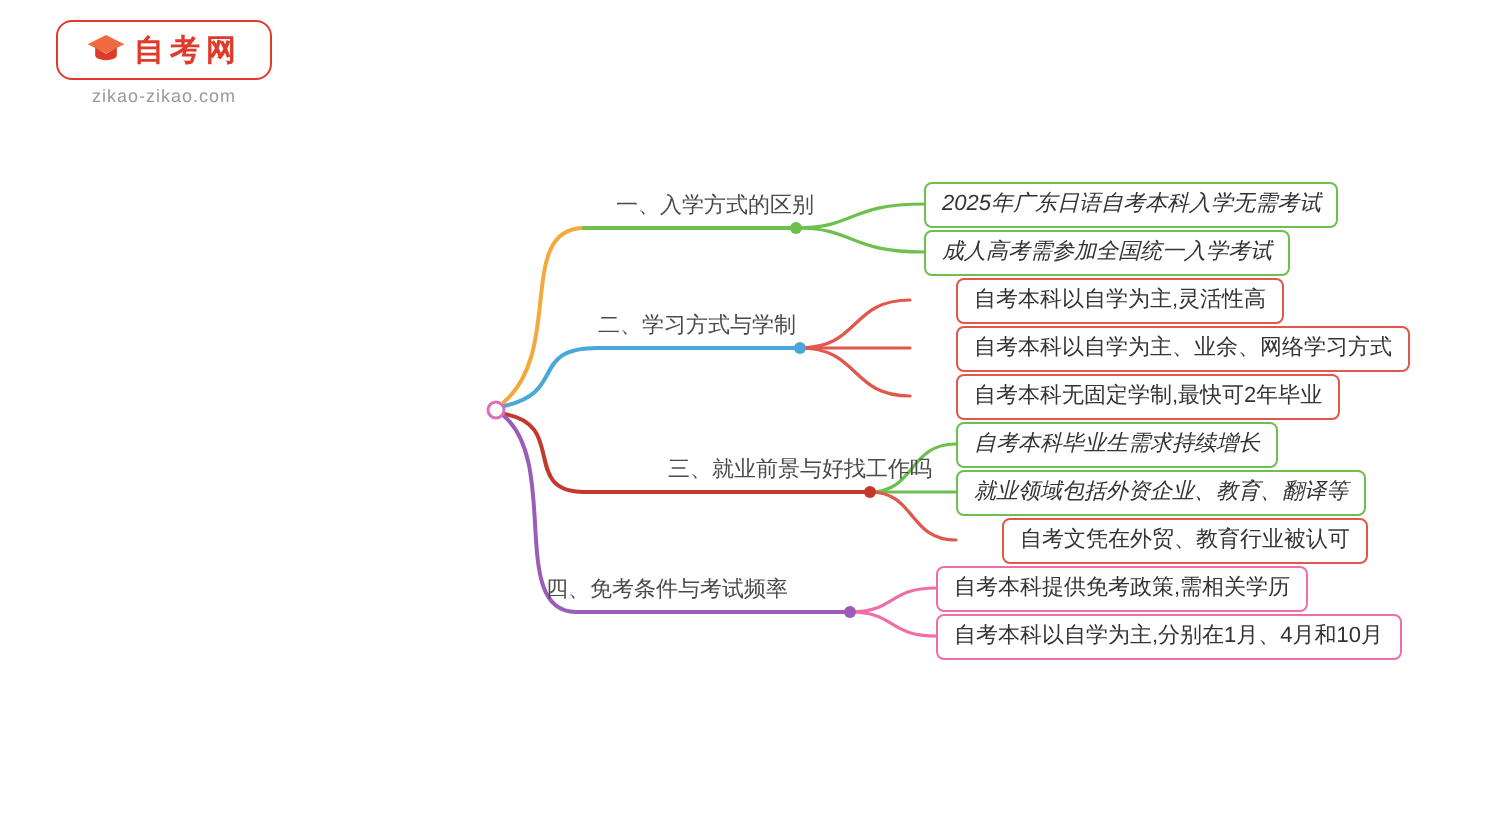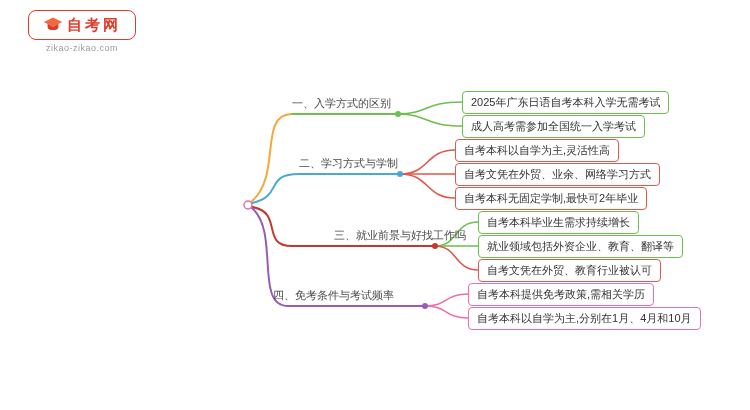--- a/index.html
+++ b/index.html
@@ -34,25 +34,25 @@
     border:1px solid #dd6fb5;border-radius:13px;background:#fff;
     padding:5px 10px;font-size:11px;line-height:14px;color:#555;white-space:nowrap;
   }
   .branch-label{
     position:absolute;font-size:11px;line-height:15px;color:#4a4a4a;white-space:nowrap;
   }
   .leaf{
     position:absolute;background:#fff;border:1px solid;border-radius:4px;
     padding:3px 8px;font-size:11px;line-height:15px;color:#333;white-space:nowrap;
   }
-  .leaf-green{border-color:#6dbf4e;}
-  .leaf-red{border-color:#e2574c;}
+  .leaf-green{border-color:#6dbf4e;font-style:italic;}
+  .leaf-red{border-color:#e2574c;margin-left:23px;}
   .leaf-pink{border-color:#ee6fa8;}
 
-  .b1{left:292px;top:96px;}
+  .b1{left:308px;top:96px;}
   .b2{left:299px;top:156px;}
   .b3{left:292px;top:228px;margin-left:42px;}
   .b4{left:273px;top:288px;}
 
   .l11{left:462px;top:91px;}
   .l12{left:462px;top:115px;}
   .l21{left:455px;top:139px;}
   .l22{left:455px;top:163px;}
   .l23{left:455px;top:187px;}
   .l31{left:478px;top:211px;}
@@ -113,21 +113,21 @@
 
   <div class="branch-label b1">一、入学方式的区别</div>
   <div class="branch-label b2">二、学习方式与学制</div>
   <div class="branch-label b3">三、就业前景与好找工作吗</div>
   <div class="branch-label b4">四、免考条件与考试频率</div>
 
   <div class="leaf leaf-green l11">2025年广东日语自考本科入学无需考试</div>
   <div class="leaf leaf-green l12">成人高考需参加全国统一入学考试</div>
 
   <div class="leaf leaf-red l21">自考本科以自学为主,灵活性高</div>
-  <div class="leaf leaf-red l22">自考文凭在外贸、业余、网络学习方式</div>
+  <div class="leaf leaf-red l22">自考本科以自学为主、业余、网络学习方式</div>
   <div class="leaf leaf-red l23">自考本科无固定学制,最快可2年毕业</div>
 
   <div class="leaf leaf-green l31">自考本科毕业生需求持续增长</div>
   <div class="leaf leaf-green l32">就业领域包括外资企业、教育、翻译等</div>
   <div class="leaf leaf-red l33">自考文凭在外贸、教育行业被认可</div>
 
   <div class="leaf leaf-pink l41">自考本科提供免考政策,需相关学历</div>
   <div class="leaf leaf-pink l42">自考本科以自学为主,分别在1月、4月和10月</div>
 
 </div>

